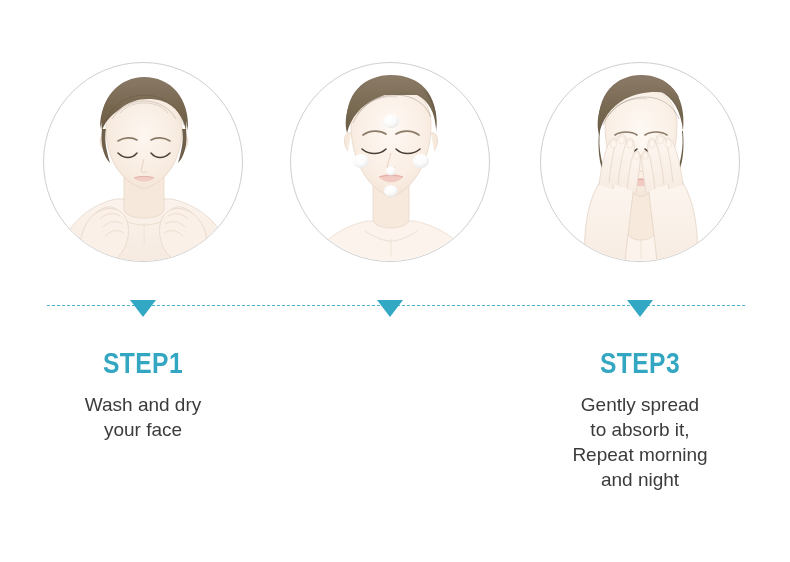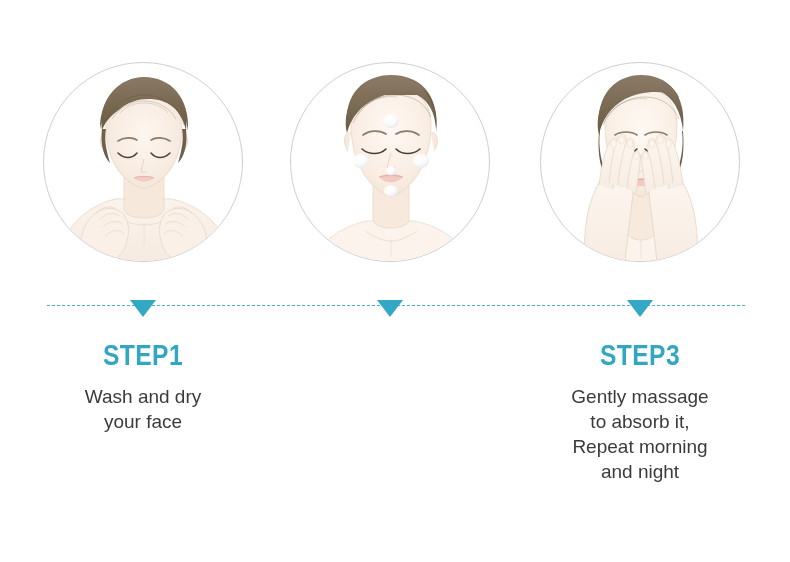--- a/index.html
+++ b/index.html
@@ -90,21 +90,21 @@
   
   .captions {
     position: absolute;
     left: 0;
     top: 330px;
     width: 790px;
     height: 200px;
   }
   .cap-cell {
     position: absolute;
-    top: 8px;
+    top: 16px;
     width: 250px;
     text-align: center;
   }
   .cap-cell.t1 { left: 18px; }
   .cap-cell.t2 { left: 265px; }
   .cap-cell.t3 { left: 515px; }
 
   .step-heading {
     font-family: "Liberation Sans Narrow", "Liberation Sans", sans-serif;
     font-size: 30px;
@@ -356,20 +356,20 @@
 
     <div class="cap-cell t1">
       <div class="step-heading">STEP1</div>
       <div class="step-body">Wash and dry
 your face</div>
     </div>
 
 
     <div class="cap-cell t3">
       <div class="step-heading">STEP3</div>
-      <div class="step-body">Gently massage
+      <div class="step-body">Gently spread
 to absorb it,
 Repeat morning
 and night</div>
     </div>
   </div>
 
 </div>
 
 </body></html>

